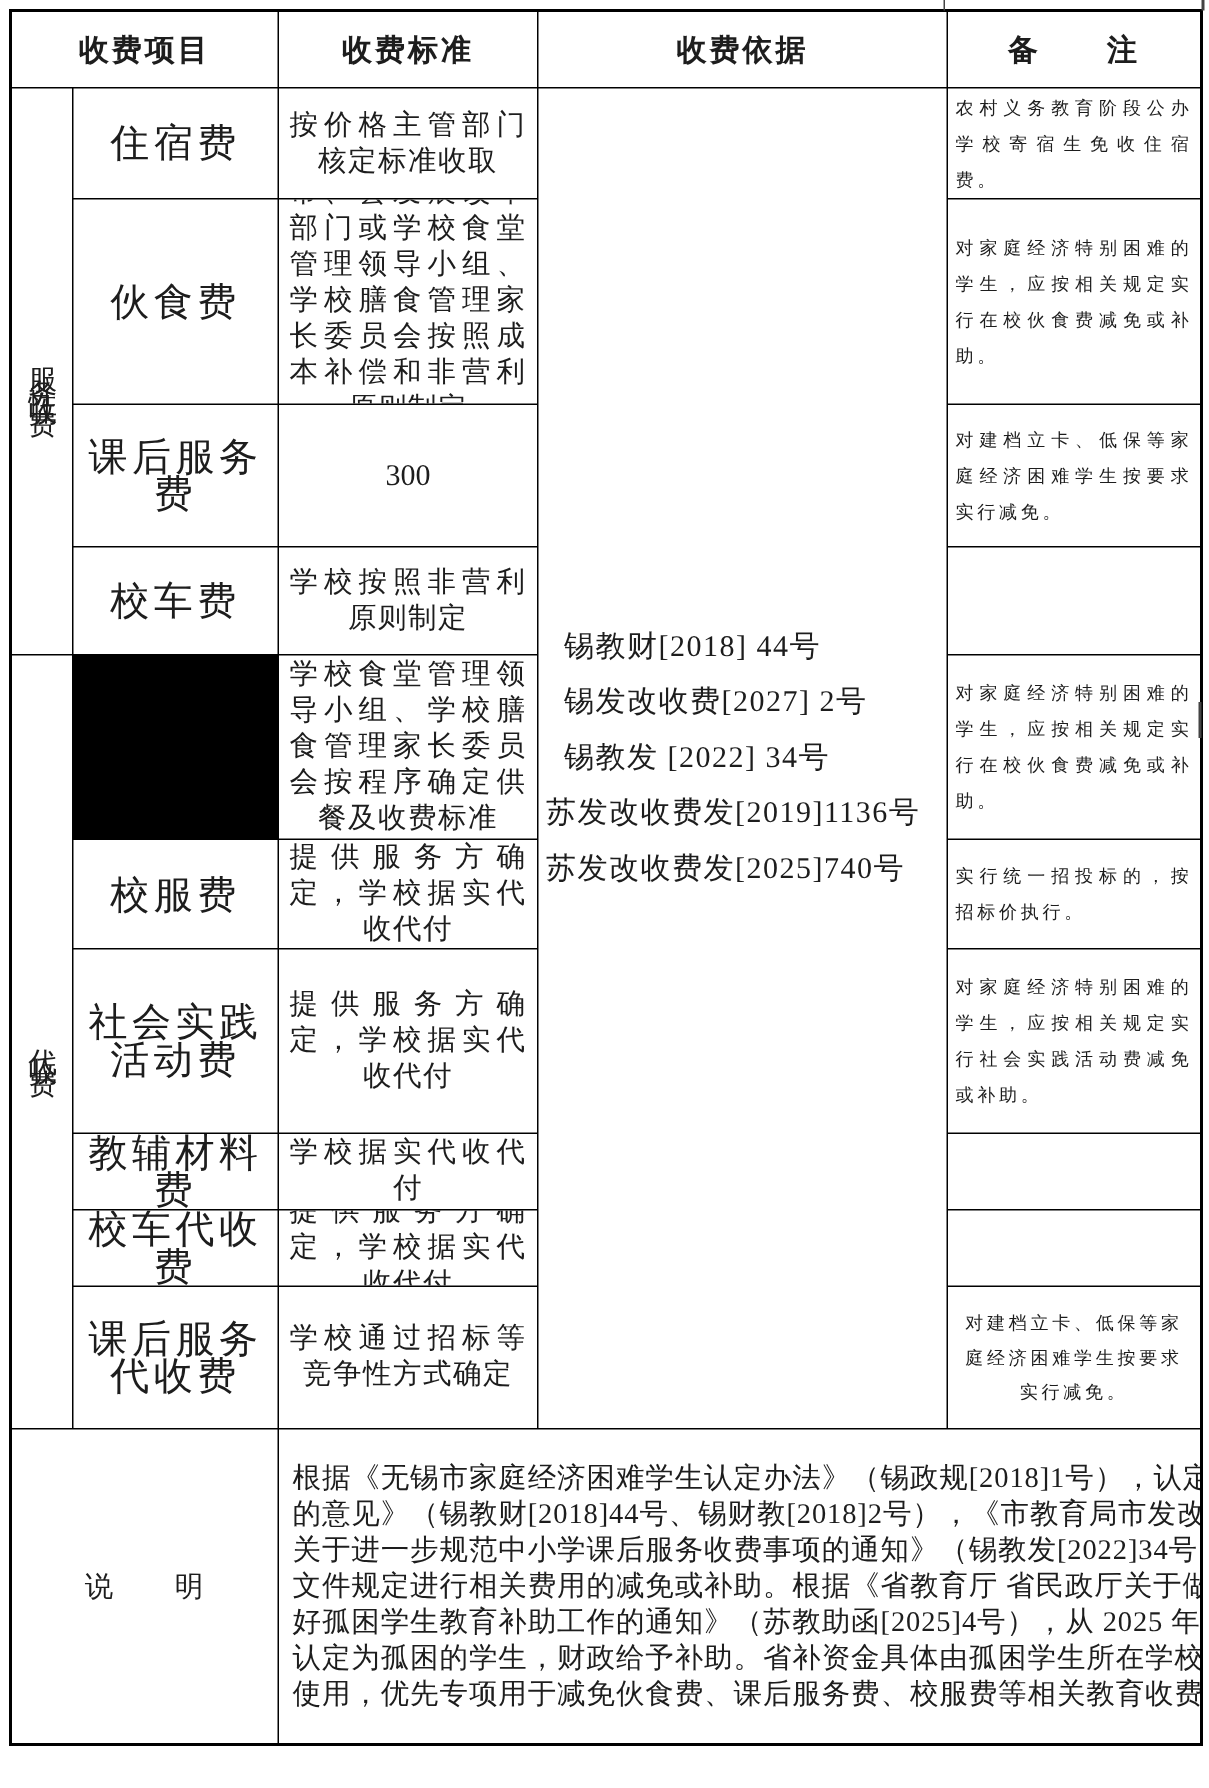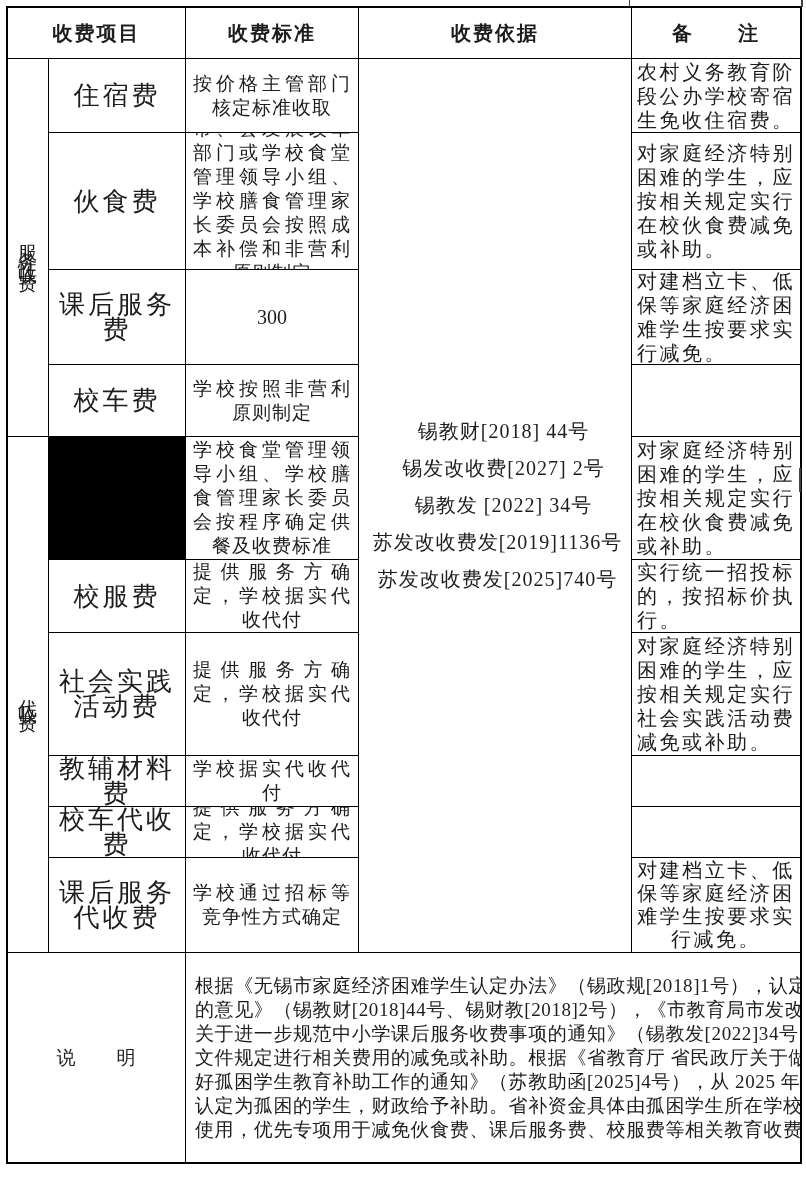--- a/index.html
+++ b/index.html
@@ -17,23 +17,23 @@
   .cell{background:#fff;display:flex;align-items:center;justify-content:center;overflow:hidden;}
   .cell > span{display:block;width:100%;}
   .head span{font-weight:bold;font-size:20px;letter-spacing:2px;text-align:center;}
   .group span{
     writing-mode:vertical-lr;text-orientation:upright;
     font-size:19px;letter-spacing:7px;line-height:1;width:auto;text-align:center;
   }
   .item span{font-size:26px;letter-spacing:3px;line-height:25px;text-align:center;padding:0 2px;word-break:break-all;}
   .std span{font-size:19px;letter-spacing:1px;line-height:24px;text-align:justify;text-align-last:center;padding:0 7px;word-break:break-all;}
   .std.num span{font-size:20px;letter-spacing:0;text-align:center;text-align-last:center;}
-  .remark span{font-size:20px;letter-spacing:2.5px;line-height:24px;text-align:justify;padding:0 5px;word-break:break-all;}
+  .remark span{font-size:12px;letter-spacing:2.5px;line-height:24px;text-align:justify;padding:0 5px;word-break:break-all;}
   .remark.centered span{text-align:center;text-align-last:center;line-height:23px;}
-  .basis{flex-direction:column;align-items:center;justify-content:center;}
+  .basis{flex-direction:column;align-items:flex-start;justify-content:center;}
   .basis .line{font-size:20px;line-height:37px;letter-spacing:1px;padding-left:5px;white-space:nowrap;}
   .basis .line.indent{padding-left:17px;}
   .note-label span{font-size:19px;letter-spacing:1px;text-align:center;}
   .note-content{flex-direction:column;align-items:stretch;justify-content:center;padding:4px 6px 4px 9px;}
   .note-content .nline{font-size:19px;line-height:24px;letter-spacing:0.6px;white-space:nowrap;}
   .artifact{position:absolute;background:#444;}
 </style>
 </head>
 <body>
 

